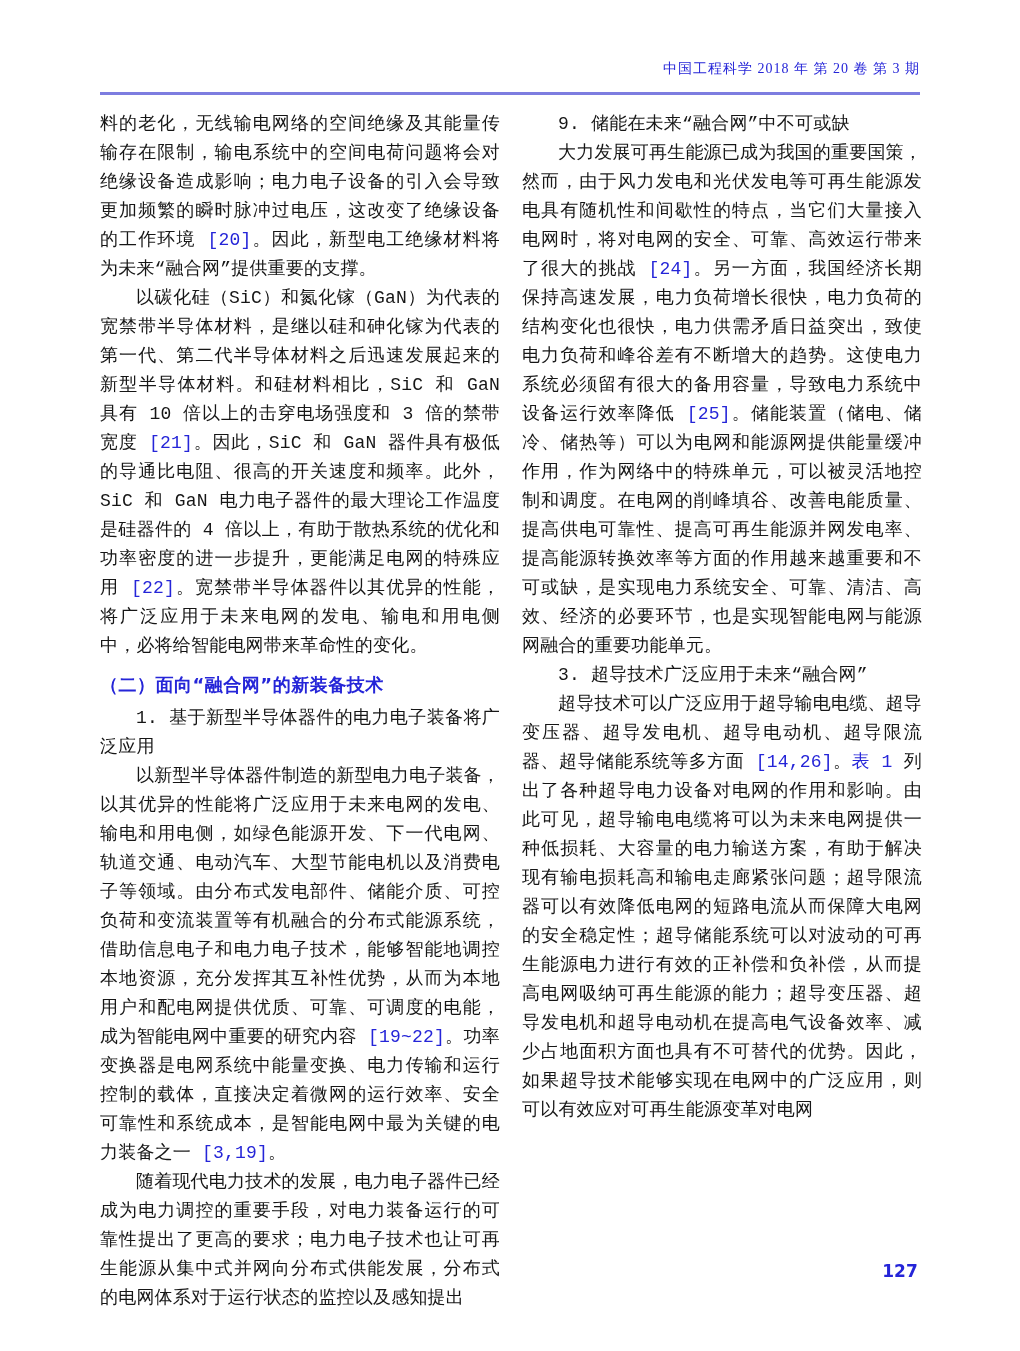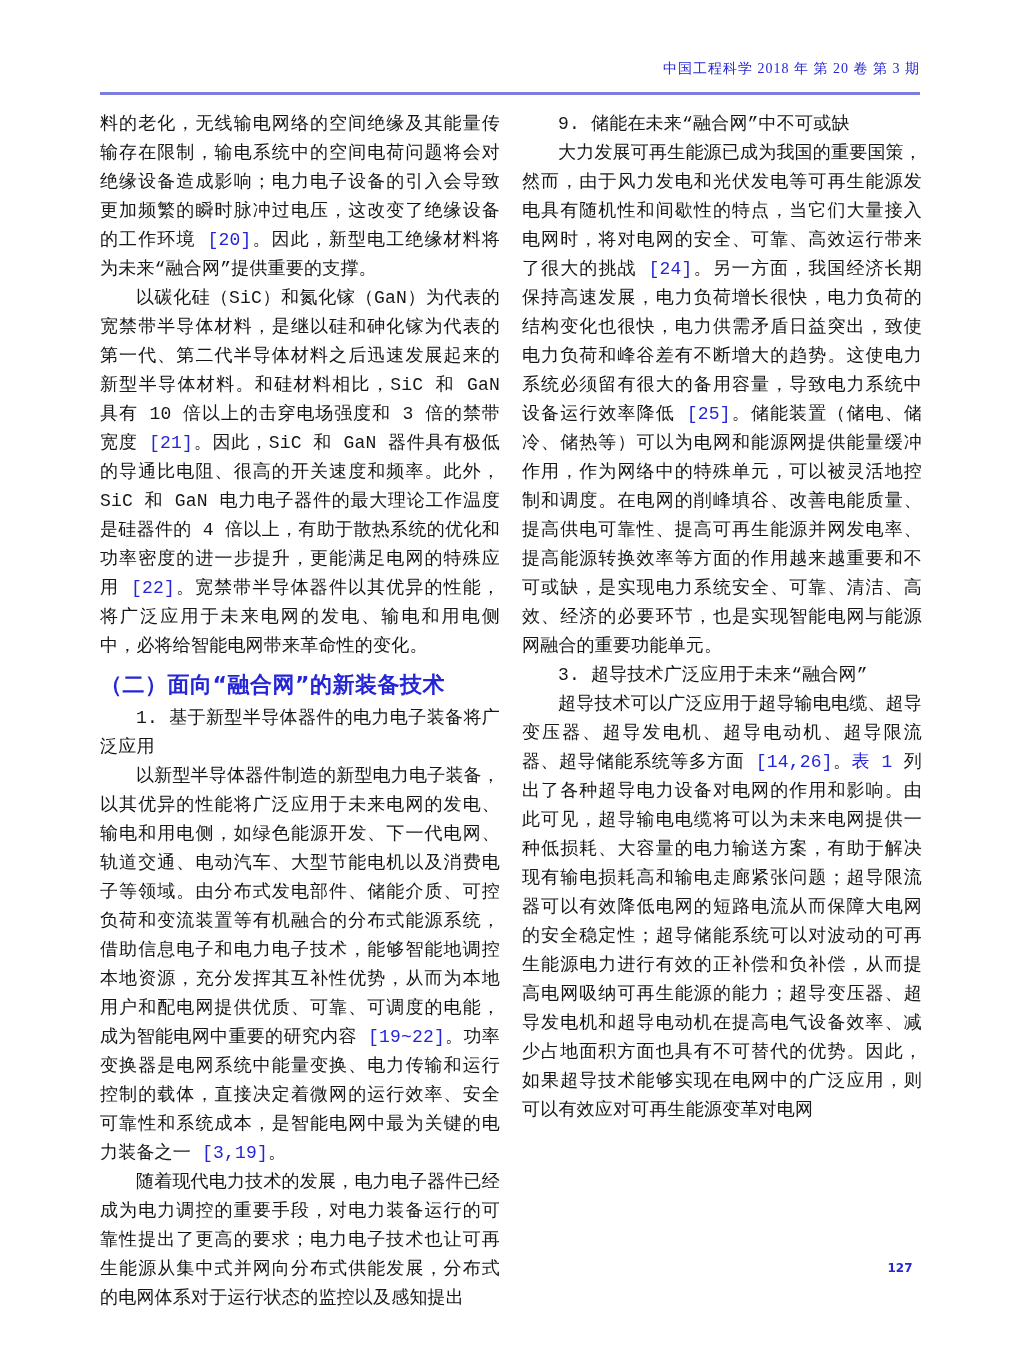--- a/index.html
+++ b/index.html
@@ -50,35 +50,35 @@
     letter-spacing: 0.2px;
     font-family: Liberation Mono, monospace;
   }
   .para.indent { text-indent: 2em; }
   .para.heading {
     font-family: "DejaVu Sans", "Liberation Sans", sans-serif;
     font-weight: bold;
     color: var(--accent, #2323d6);
     text-indent: 0;
     margin: 9px 0 5px 0;
-    font-size: 22px;
+    font-size: 18px;
     letter-spacing: 0.5px;
   }
   .cite {
     color: var(--accent, #2b2be0);
     cursor: pointer;
   }
   .page-number {
     position: absolute;
     top: 1261px;
     left: 878px;
     width: 44px;
     text-align: center;
     font-family: "DejaVu Sans", "Liberation Sans", sans-serif;
-    font-size: 12px;
+    font-size: 17px;
     font-weight: bold;
     color: var(--accent, #2b2be0);
   }
 </style>
 </head>
 <body>
 
 <div class="page-header">中国工程科学  2018 年  第 20 卷  第 3 期</div>
 
 <div class="header-rule"></div>

